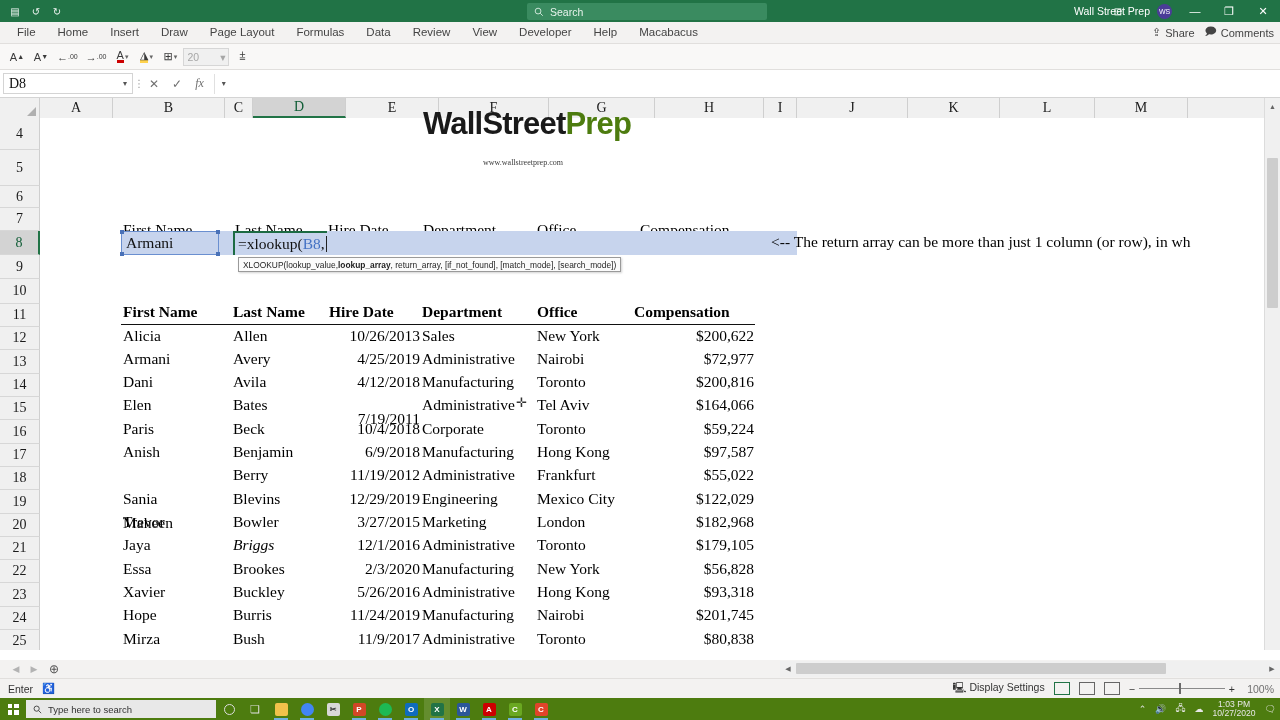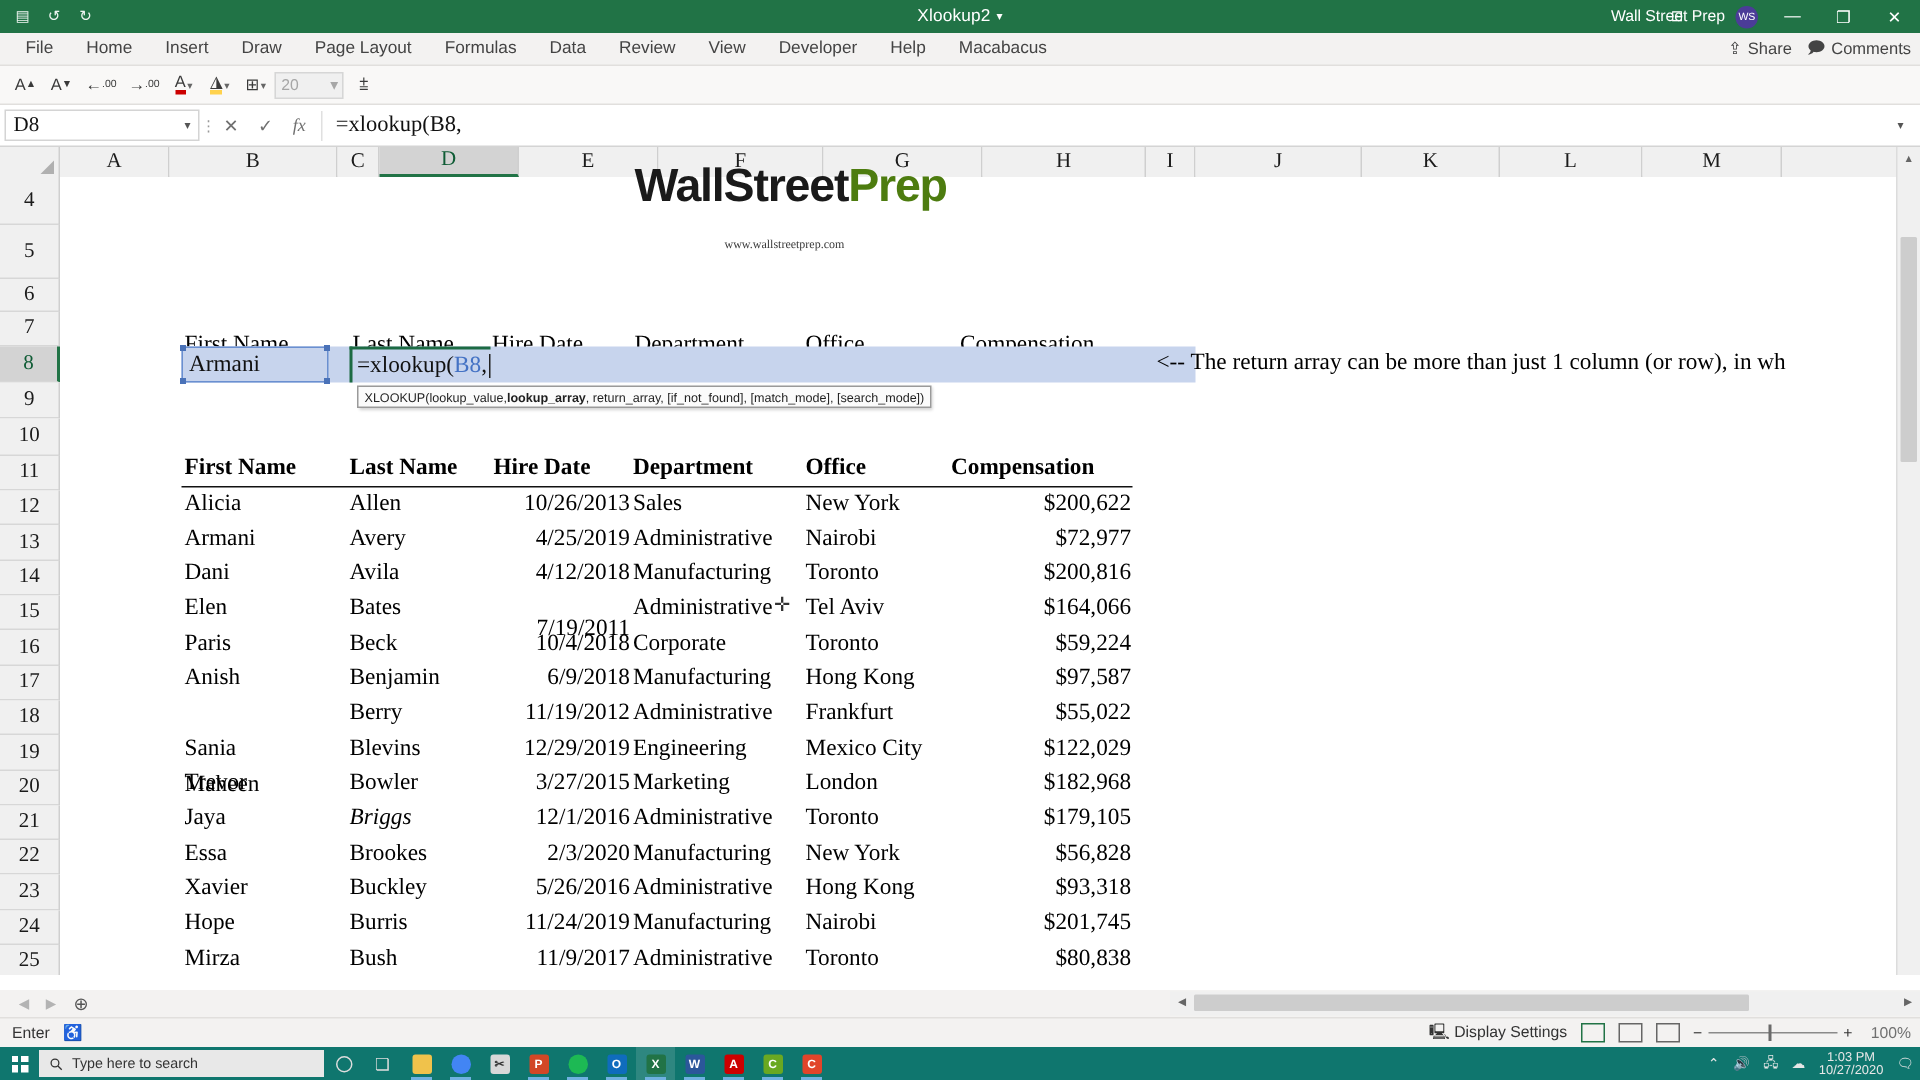--- a/index.html
+++ b/index.html
@@ -225,21 +225,21 @@
   .view-ic { width:16px; height:13px; border:1px solid #666; position:relative; }
   .view-ic.active { border-color:#217346; }
   .zoomslide { display:flex; align-items:center; gap:4px; }
   .zs-track { width:86px; height:1px; background:#8a8a8a; position:relative; }
   .zs-knob { position:absolute; left:40px; top:-5px; width:2px; height:11px; background:#6a6a6a; }
   .zpct { width:30px; text-align:right; color:#707070; }
 
   
   .taskbar {
     position:absolute; left:0; right:0; bottom:0; height:22px;
-    background:#0f766e; display:flex; align-items:center;
+    background:#4d7c0f; display:flex; align-items:center;
   }
   .winlogo { width:26px; display:flex; align-items:center; justify-content:center; }
   .winsq { width:11px; height:11px; display:grid; grid-template-columns:1fr 1fr; grid-template-rows:1fr 1fr; gap:1.4px; }
   .winsq i { background:#fff; display:block; }
   .tb-search {
     width:190px; height:18px; background:#e8e8e8; display:flex; align-items:center;
     gap:6px; padding-left:7px; font-size:9.5px; color:#333;
   }
   .tb-ic { width:26px; height:22px; display:flex; align-items:center; justify-content:center; position:relative; }
   .tb-ic .glyph { width:13px; height:13px; border-radius:2px; display:flex; align-items:center; justify-content:center; font-size:8px; color:#fff; font-weight:bold; }
@@ -254,20 +254,27 @@
 <div class="app">
 
   <div class="titlebar">
     <div class="qat-left">
       <div class="qat-ico">▤</div>
       <div class="qat-ico">↺</div>
       <div class="qat-ico">↻</div>
     </div>
     <div class="doc-title">
       <span>Xlookup2</span><span class="caret">▾</span>
+    </div>
+    <div class="searchbox">
+      <svg width="10" height="10" viewBox="0 0 16 16">
+        <circle cx="6.5" cy="6.5" r="4.6" fill="none" stroke="#dff0e6" stroke-width="1.4"></circle>
+        <line x1="10" y1="10" x2="14" y2="14" stroke="#dff0e6" stroke-width="1.4"></line>
+      </svg>
+      <span>Search</span>
     </div>
     <div class="acct">
       <span>Wall Street Prep</span>
       <span class="avatar">WS</span>
     </div>
     <div class="ribbon-up">⊡</div>
     <div class="wincontrols">
       <div class="wc">—</div>
       <div class="wc">❐</div>
       <div class="wc close">✕</div>
@@ -334,23 +341,20 @@
       <span>D8</span>
       <span class="cv">▾</span>
     </div>
     <div class="dots">⋮</div>
     <div class="fbtns">
       <span class="fb-ic">✕</span>
       <span class="fb-ic">✓</span>
       <span class="fb-ic fx">fx</span>
     </div>
     <div class="fdivider"></div>
-    <div class="finput">
-      <span>=xlookup(B8,</span>
-    </div>
     <div class="fchev">▾</div>
   </div>
 
   <div class="gridwrap">
 
     <div class="colhead">
       <div class="corner"></div>
       <div class="ch" style="width:73px">A</div>
       <div class="ch" style="width:112px">B</div>
       <div class="ch" style="width:28px">C</div>

